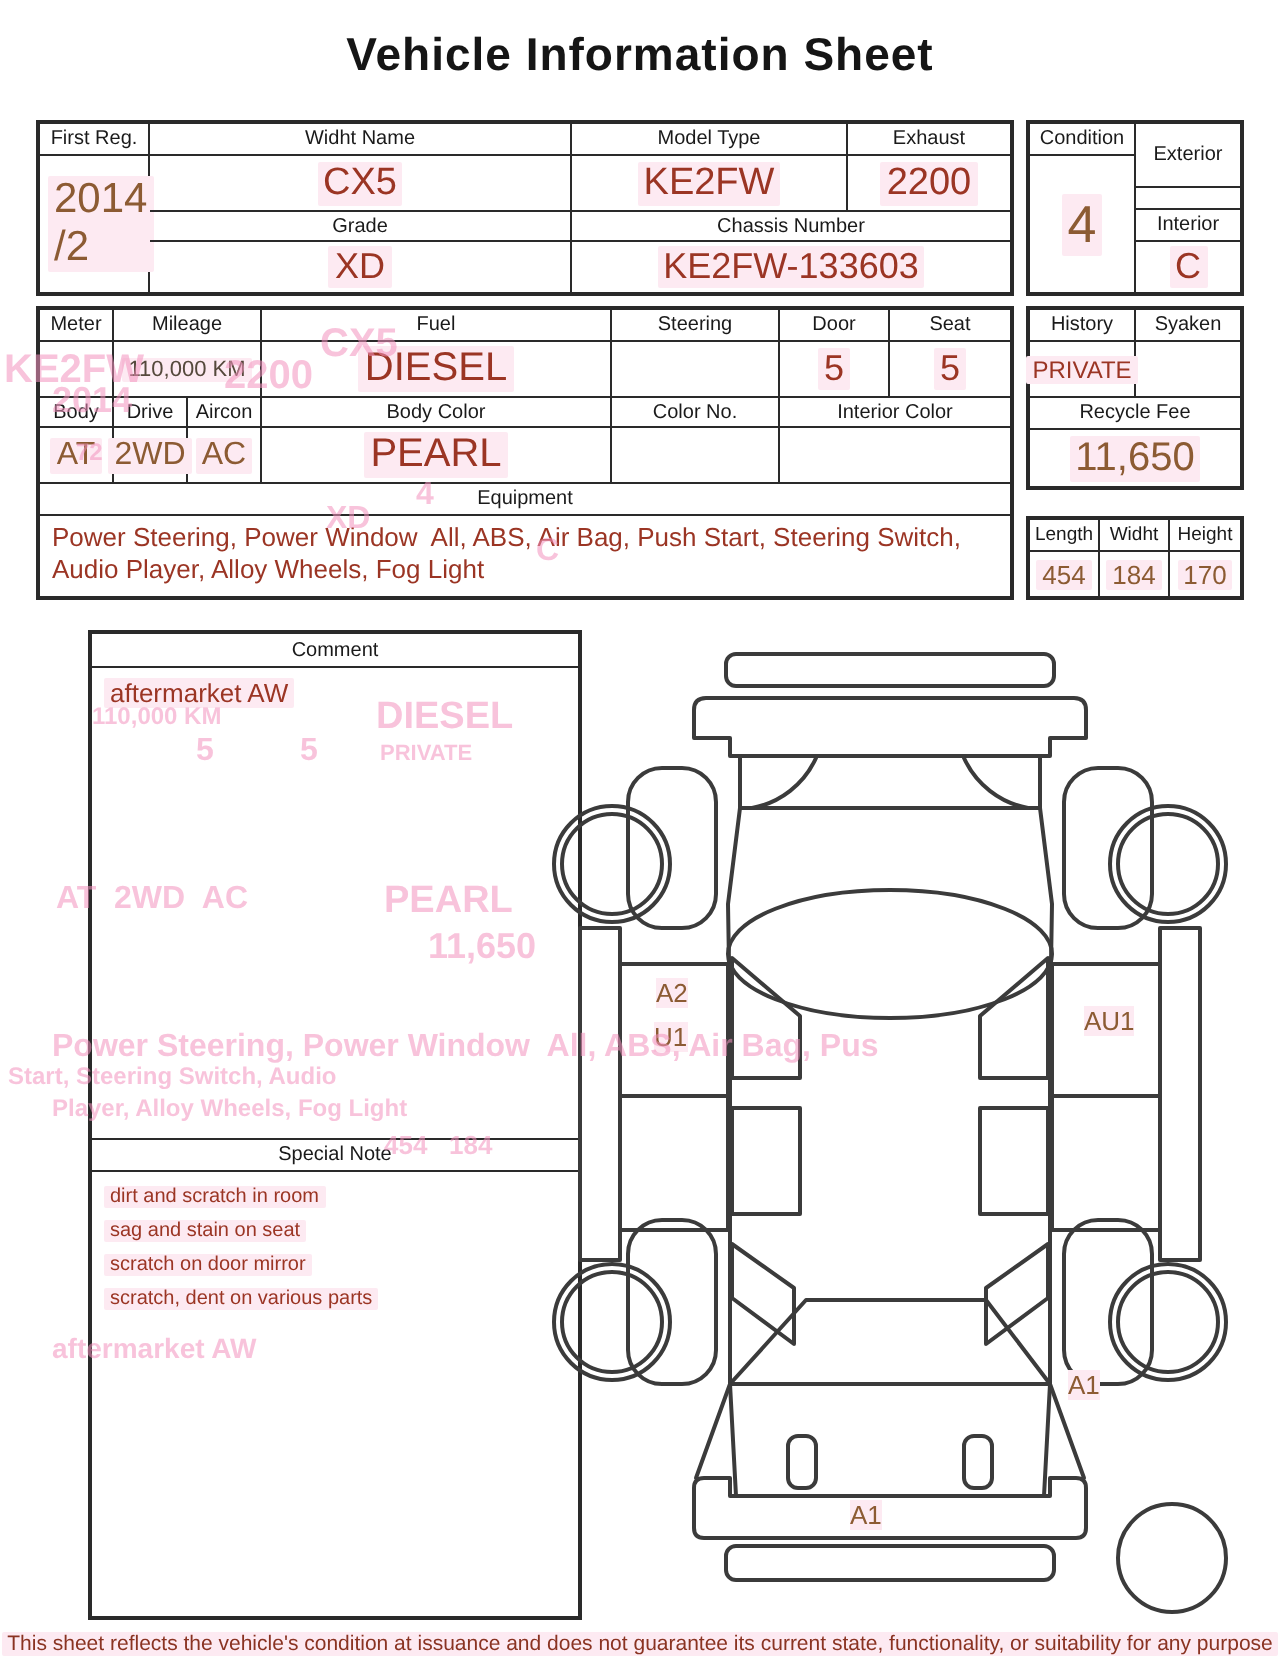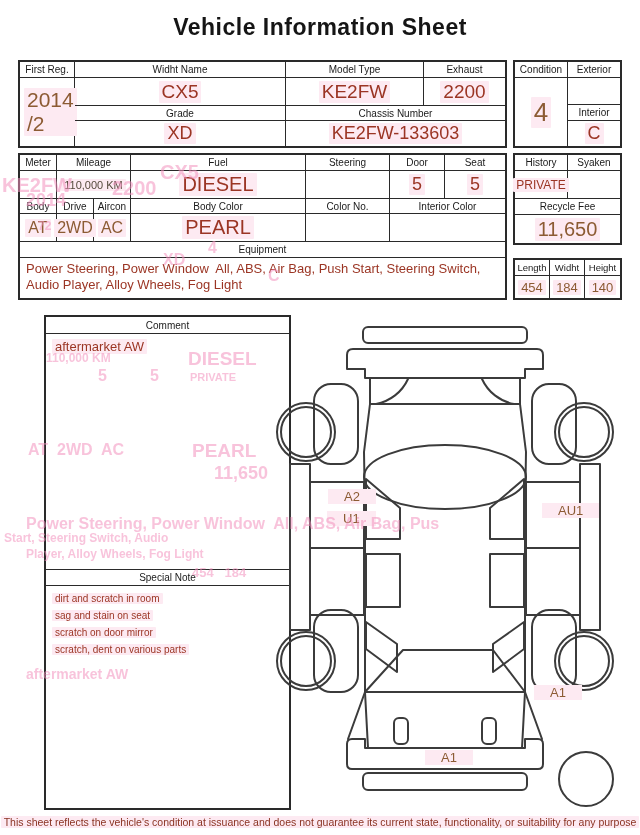--- a/index.html
+++ b/index.html
@@ -22,21 +22,21 @@
   .f26{font-size:26px;} .f15{font-size:13px;} .f12{font-size:12px;} .f11{font-size:11px;}
   .left{justify-content:flex-start;}
   .firstreg{font-size:21px;line-height:24px;white-space:pre-line;padding-left:4px;}
   .equip{font-size:13px;line-height:16px;align-items:flex-start;justify-content:flex-start;
          padding:3px 6px;white-space:pre-wrap;text-align:left;}
   .notebody{font-size:10px;line-height:17px;}
   .noteline{padding:0 0 0 6px;}
   .comment-text{font-size:13px;padding:5px 0 0 6px;}
   .footer{width:100%;text-align:center;top:816px;font-size:10.5px;color:#8a3322;}
   .ghost{position:absolute;color:rgba(243,146,190,.55);font-weight:700;white-space:pre;z-index:3;pointer-events:none;}
-  .mark{position:absolute;font-size:13px;color:#8c5b33;background:#fdeaf2;padding:0 16px;line-height:15px;}
+  .mark{position:absolute;font-size:13px;color:#8c5b33;background:#fdeaf2;padding:0 0;line-height:15px;}
   svg{display:block;}
 </style>
 </head>
 <body>
 
 <div id="page">
 
   <div class="abs title">Vehicle Information Sheet</div>
 
   <div class="box" style="left:18px;top:60px;width:489px;height:88px;">
@@ -63,21 +63,21 @@
     <div class="cell red f18" style="left:266px;top:59px;width:219px;height:25px;">
         <span class="hl">KE2FW-133603</span>
       </div>
   </div>
 
   <div class="box" style="left:513px;top:60px;width:109px;height:88px;">
     <div class="cell hdr br bb" style="left:0;top:0;width:53px;height:16px;">Condition</div>
     <div class="cell br brown f26" style="left:0;top:16px;width:53px;height:68px;">
         <span class="hl">4</span>
       </div>
-    <div class="cell hdr bb" style="left:53px;top:0;width:52px;height:16px;">Exterior</div>
+    <div class="cell hdr bb" style="left:53px;top:0;width:52px;height:32px;">Exterior</div>
     <div class="cell bb" style="left:53px;top:16px;width:52px;height:27px;"></div>
     <div class="cell hdr bb" style="left:53px;top:43px;width:52px;height:16px;">Interior</div>
     <div class="cell red f18" style="left:53px;top:59px;width:52px;height:25px;">
         <span class="hl">C</span>
       </div>
   </div>
 
   <div class="box" style="left:18px;top:153px;width:489px;height:147px;">
     <div class="cell hdr br bb" style="left:0;top:0;width:37px;height:16px;">Meter</div>
     <div class="cell br bb" style="left:0;top:16px;width:37px;height:28px;"></div>
@@ -142,21 +142,21 @@
     <div class="cell hdr9 br bb" style="left:0;top:0;width:35px;height:16px;">Length</div>
     <div class="cell br brown f15" style="left:0;top:16px;width:35px;height:22px;">
         <span class="hl">454</span>
       </div>
     <div class="cell hdr9 br bb" style="left:35px;top:0;width:35px;height:16px;">Widht</div>
     <div class="cell br brown f15" style="left:35px;top:16px;width:35px;height:22px;">
         <span class="hl">184</span>
       </div>
     <div class="cell hdr9 bb" style="left:70px;top:0;width:35px;height:16px;">Height</div>
     <div class="cell brown f15" style="left:70px;top:16px;width:35px;height:22px;">
-        <span class="hl">140</span>
+        <span class="hl">170</span>
       </div>
   </div>
 
   <div class="box" style="left:18px;top:315px;width:247px;height:495px;margin-left:26px;">
     <div class="cell hdr bb" style="left:0;top:0;width:243px;height:17px;">Comment</div>
     <div class="abs comment-text red" style="left:0;top:17px;width:243px;height:235px;"><span class="hl">aftermarket AW</span></div>
     <div class="cell hdr bt bb" style="left:0;top:252px;width:243px;height:17px;">Special Note</div>
     <div class="abs notebody red" style="left:0;top:273px;width:243px;height:218px;">
       <div class="noteline"><span class="hl">dirt and scratch in room</span></div>
       <div class="noteline"><span class="hl">sag and stain on seat</span></div>

